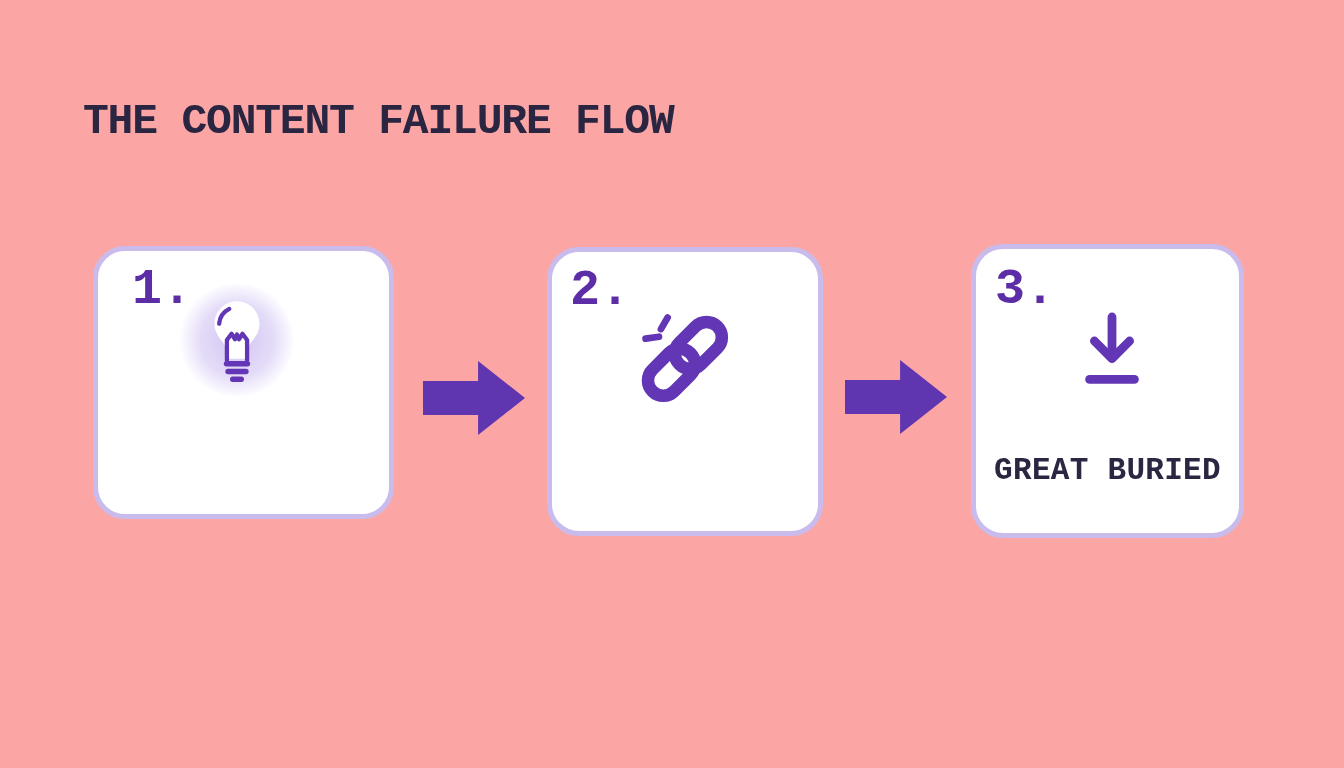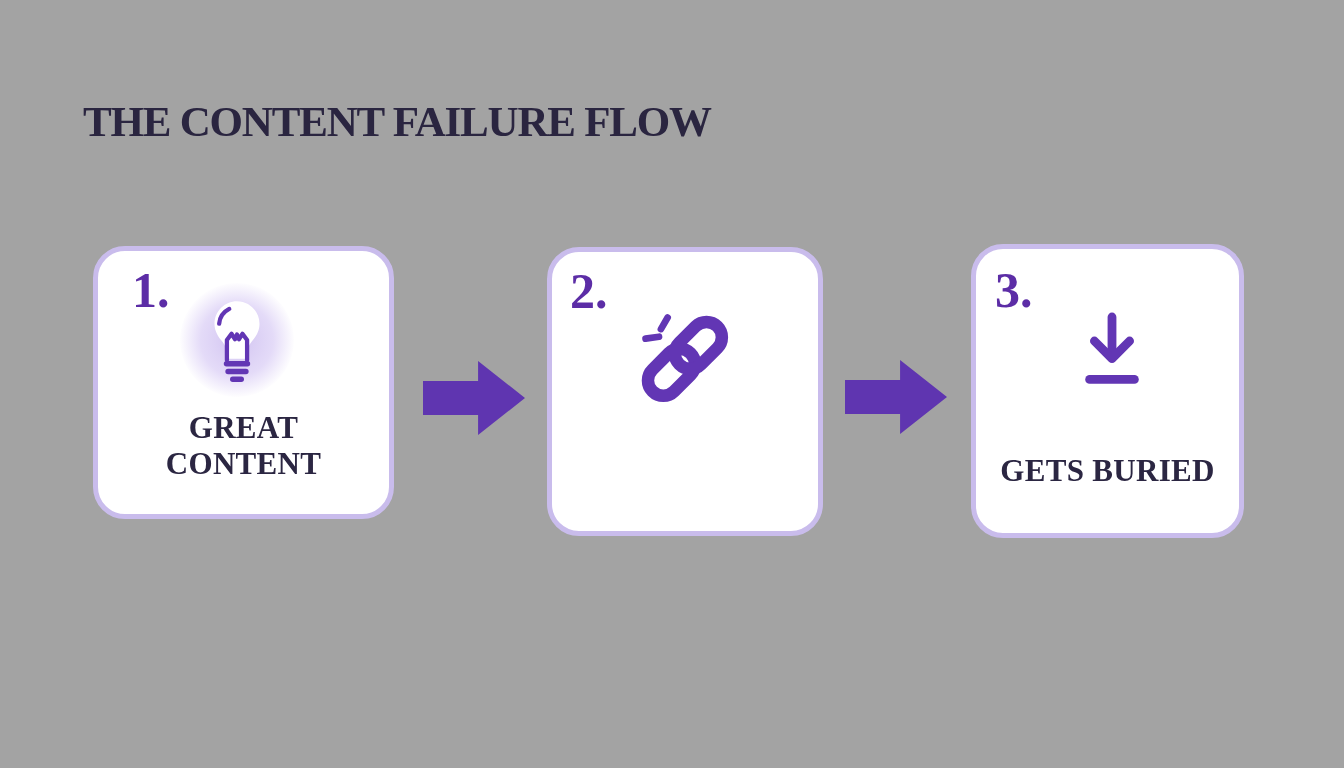--- a/index.html
+++ b/index.html
@@ -4,23 +4,23 @@
 <style>
   html, body {
     margin: 0;
     padding: 0;
     background: #ffffff;
   }
   .canvas {
     position: relative;
     width: 1344px;
     height: 768px;
-    background: #a3a3a3;
+    background: #fca5a5;
     overflow: hidden;
-    font-family: Liberation Serif, serif;
+    font-family: Liberation Mono, monospace;
   }
   .page-title {
     position: absolute;
     left: 83px;
     top: 68px;
     font-size: 43px;
     font-weight: bold;
     letter-spacing: -1.2px;
     color: #2a2540;
     white-space: nowrap;
@@ -98,22 +98,20 @@
     <div class="step-number">1.</div>
     <div class="bulb-glow"></div>
     <svg class="icon-svg bulb-svg" width="78" height="97" viewBox="0 0 100 125" aria-hidden="true">
       <path d="M50,8 C66,8 79,21 79,37 C79,47 74,54 69,60 C65,65 64,68 64,74 L64,82 L36,82 L36,74 C36,68 35,65 31,60 C26,54 21,47 21,37 C21,21 34,8 50,8 Z" fill="#ffffff"></path>
       <path d="M27,37 A24,24 0 0 1 40,18" fill="none" stroke="#6236b4" stroke-width="5.5" stroke-linecap="round"></path>
       <path d="M37,84 V58 L43,50 L47.5,57 L50,51 L52.5,57 L57,50 L63,58 V84" fill="none" stroke="#6236b4" stroke-width="5.5" stroke-linecap="round" stroke-linejoin="round"></path>
       <rect x="33" y="85" width="34" height="7" rx="3.5" fill="#6236b4"></rect>
       <rect x="35" y="95" width="30" height="7" rx="3.5" fill="#6236b4"></rect>
       <rect x="41" y="105" width="18" height="7" rx="3.5" fill="#6236b4"></rect>
     </svg>
-    <div class="step-label">GREAT
-CONTENT</div>
   </div>
 
   <div class="flow-arrow arrow-1"></div>
 
   <div class="step-card card-2">
     <div class="step-number">2.</div>
     <svg class="icon-svg link-svg" width="96" height="96" viewBox="0 0 100 100" aria-hidden="true">
       <g stroke="#6236b4" stroke-width="13" fill="none" stroke-linecap="round">
         <rect x="-16" y="-28" width="32" height="56" rx="16" transform="translate(38,68) rotate(45)"></rect>
         <rect x="-16" y="-28" width="32" height="56" rx="16" transform="translate(66,40) rotate(45)"></rect>
@@ -129,16 +127,16 @@
 
   <div class="step-card card-3">
     <div class="step-number">3.</div>
     <svg class="icon-svg down-svg" width="64" height="84" viewBox="0 0 80 105" aria-hidden="true">
       <g stroke="#6236b4" stroke-width="11" fill="none" stroke-linecap="round" stroke-linejoin="round">
         <line x1="40" y1="10" x2="40" y2="58"></line>
         <polyline points="18,40 40,62 62,40"></polyline>
         <line x1="12" y1="88" x2="68" y2="88"></line>
       </g>
     </svg>
-    <div class="step-label">GETS BURIED</div>
+    <div class="step-label">GREAT BURIED</div>
   </div>
 
 </div>
 
 </body></html>

